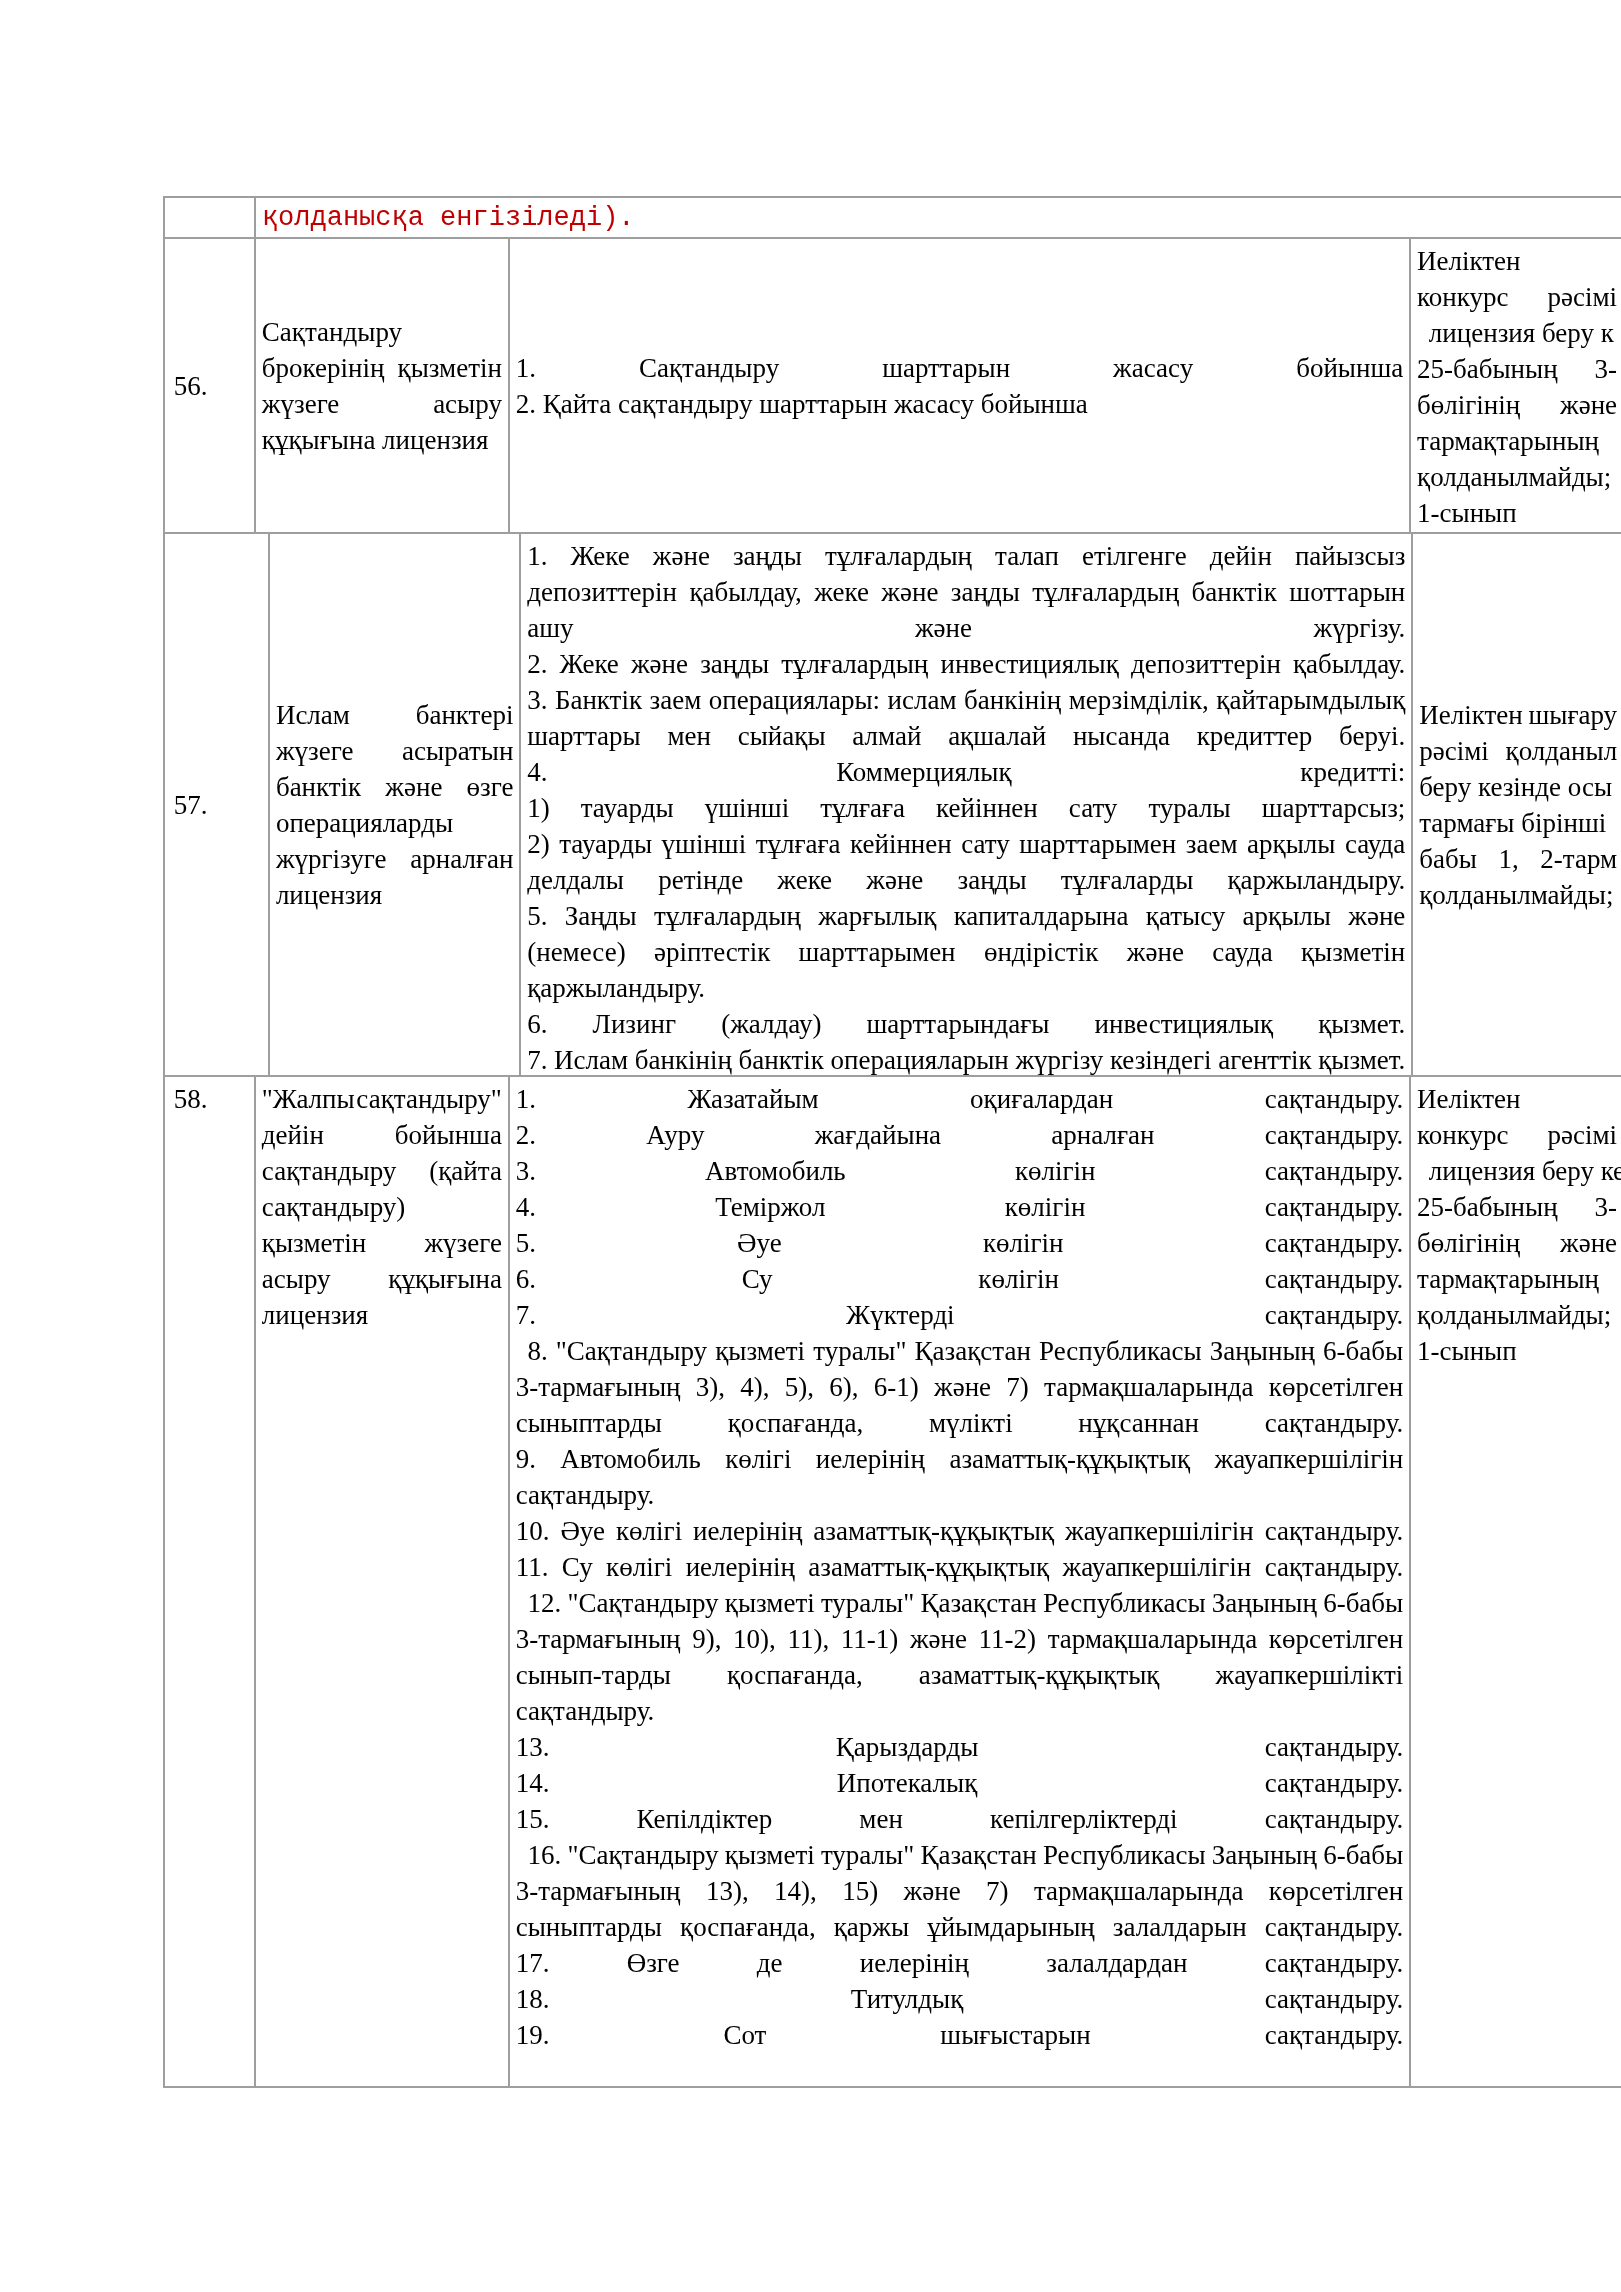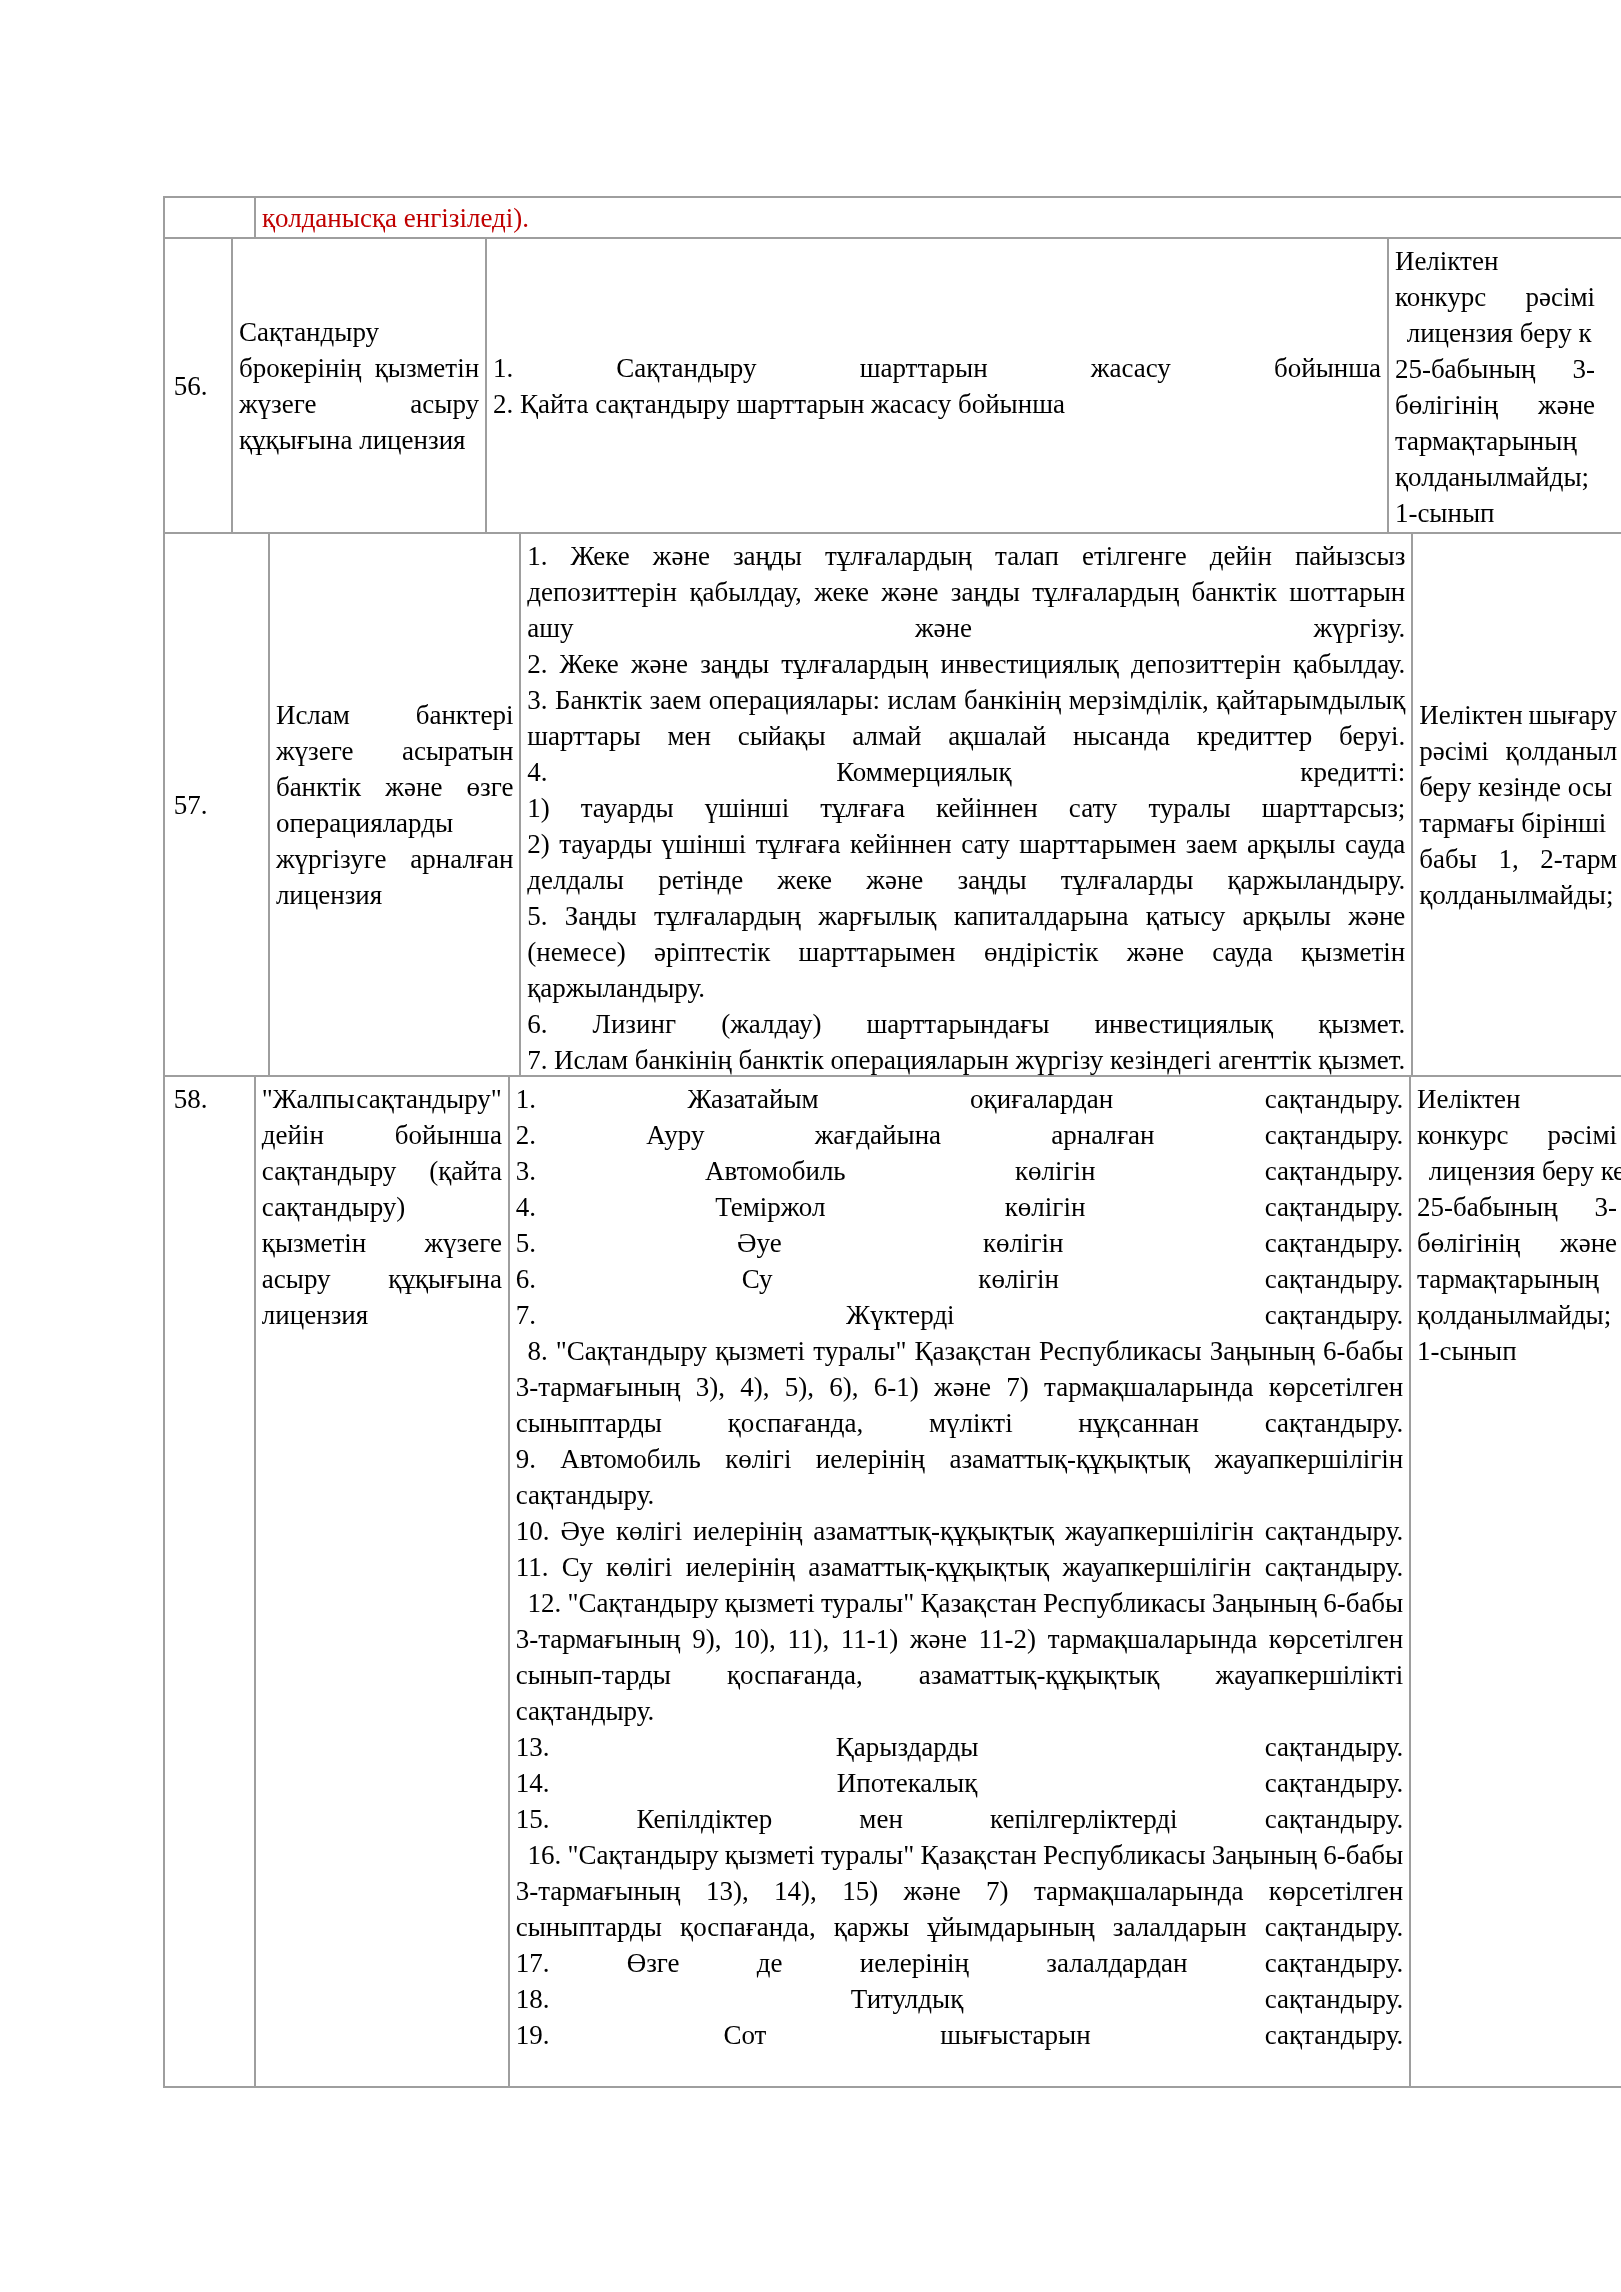--- a/index.html
+++ b/index.html
@@ -41,34 +41,34 @@
   .ln{
     line-height:36px;
     white-space:nowrap;
   }
   .ln.j{
     display:flex;
     justify-content:space-between;
   }
   .ln.j span{white-space:nowrap;}
   .ln.ind{padding-left:11.8px;}
-  .ln.red{color:var(--red);}
+  .ln.red{color:var(--red);font-family:Liberation Mono, monospace;}
 </style>
 </head>
 <body style="--red: #c00000; --border: #9e9e9e; background: rgb(255, 255, 255);">
 
 <div class="doc-table" id="doc-table">
     <div class="row" style="height: 41px;">
       <div class="c num vc" style="width: 91px;"></div>
       <div class="c vc nr" style="width: 1367px;">
         <div class="ln red">қолданысқа енгізіледі).</div>
       </div>
     </div>
     <div class="row" style="height: 295px;">
-      <div class="c num vc" style="width: 68px; justify-content: center;">
+      <div class="c num vc" style="width: 91px; justify-content: center;">
         <div class="ln">56.</div>
       </div>
       <div class="c vc" style="width: 254px;">
         <div class="ln">Сақтандыру</div>
         <div class="ln j">
           <span>брокерінің</span>
           <span>қызметін</span>
         </div>
         <div class="ln j">
           <span>жүзеге</span>

